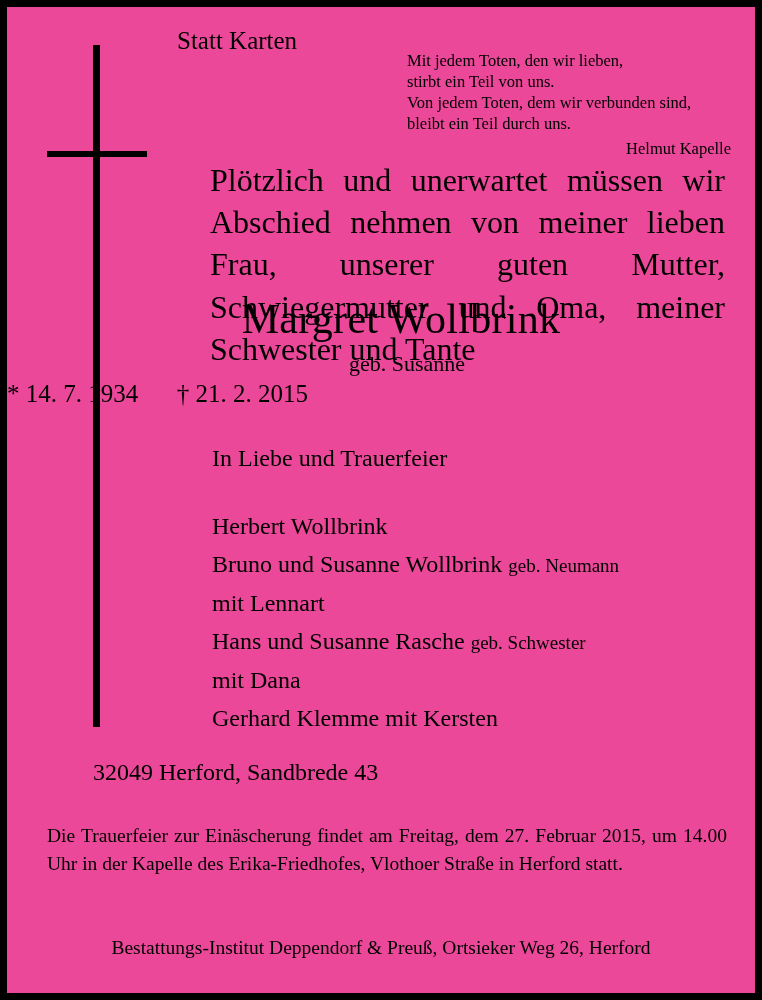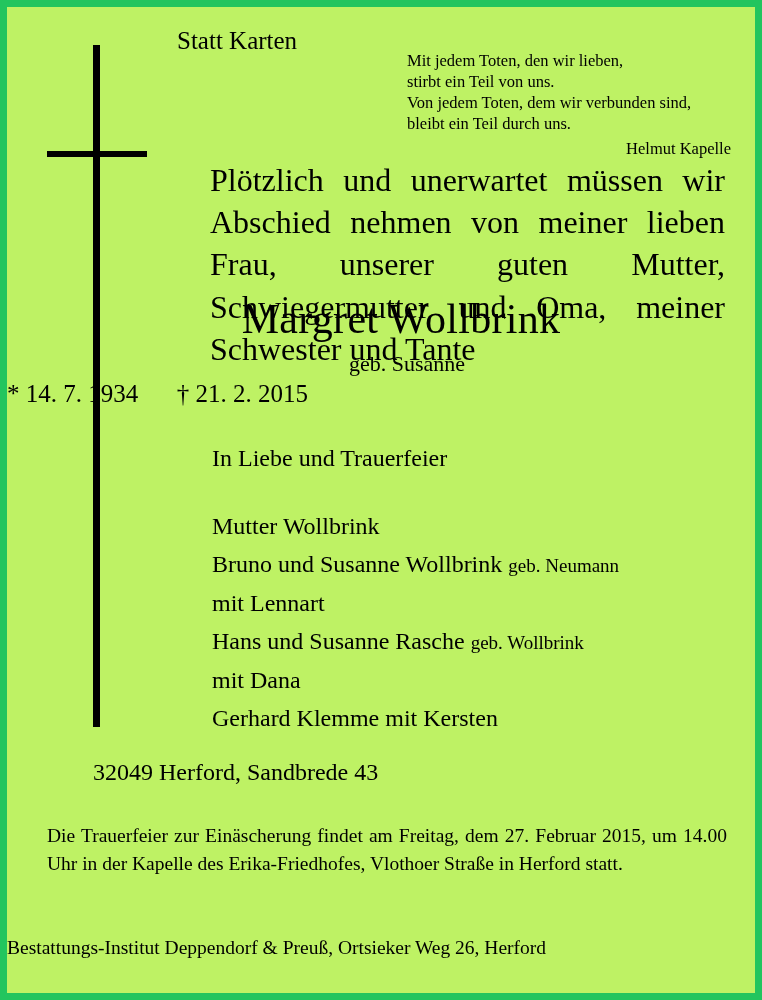--- a/index.html
+++ b/index.html
@@ -4,22 +4,22 @@
 <style>
   html, body {
     margin: 0;
     padding: 0;
     background: #ffffff;
   }
   .page {
     position: relative;
     width: 762px;
     height: 1000px;
-    background: #bef264;
-    border: 7px solid #22c55e;
+    background: #ec4899;
+    border: 7px solid #000000;
     box-sizing: border-box;
     font-family: "Liberation Serif", serif;
     color: #000000;
     overflow: hidden;
   }
   
   .cross {
     position: absolute;
     left: 40px;
     top: 30px;
@@ -144,21 +144,21 @@
     line-height: 1.45;
     text-align: justify;
     text-align-last: left;
   }
 
   .undertaker {
     position: absolute;
     left: 0;
     right: 0;
     top: 930px;
-    text-align: left;
+    text-align: center;
     font-size: 19.5px;
   }
 </style>
 </head>
 <body>
 
 <div class="page">
 
   <div class="cross">
     <div class="vbar"></div>
@@ -182,30 +182,30 @@
   <div class="dates">
     <span>* 14. 7. 1934</span>
     <span class="sep"></span>
     <span>† 21. 2. 2015</span>
   </div>
 
   <div class="thanks">In Liebe und Trauerfeier</div>
 
   <div class="family">
     <div>
-      <span>Mutter Wollbrink</span><span class="small"></span>
+      <span>Herbert Wollbrink</span><span class="small"></span>
     </div>
     <div>
       <span>Bruno und Susanne Wollbrink </span><span class="small">geb. Neumann</span>
     </div>
     <div>
       <span>mit Lennart</span><span class="small"></span>
     </div>
     <div>
-      <span>Hans und Susanne Rasche </span><span class="small">geb. Wollbrink</span>
+      <span>Hans und Susanne Rasche </span><span class="small">geb. Schwester</span>
     </div>
     <div>
       <span>mit Dana</span><span class="small"></span>
     </div>
     <div>
       <span>Gerhard Klemme mit Kersten</span><span class="small"></span>
     </div>
   </div>
 
   <div class="address">32049 Herford, Sandbrede 43</div>

